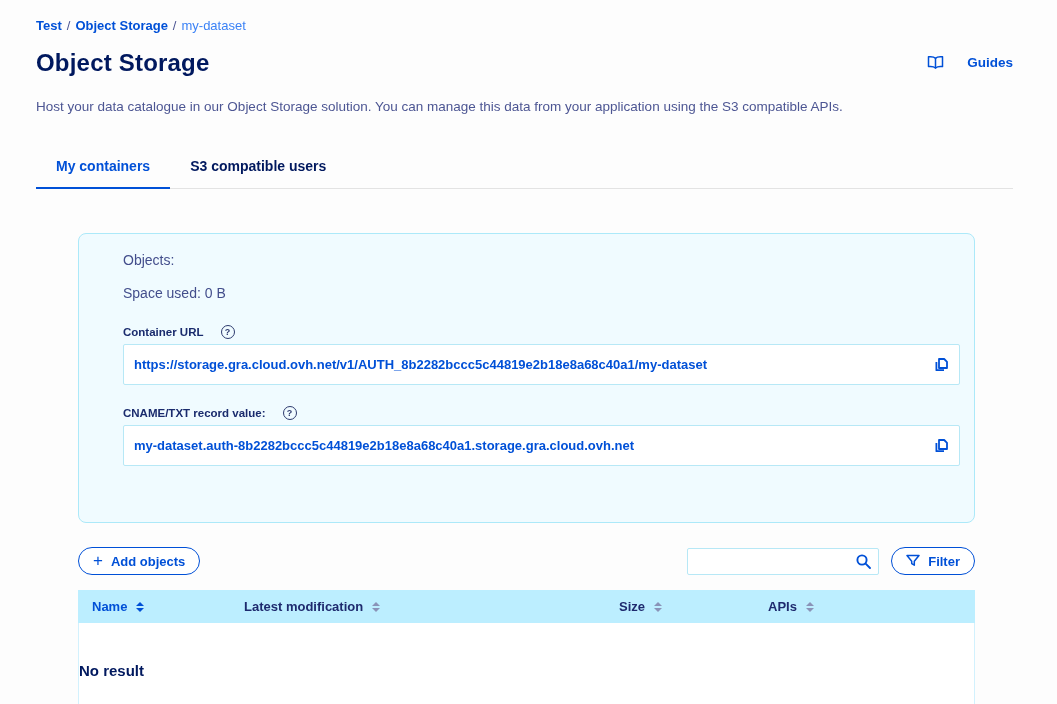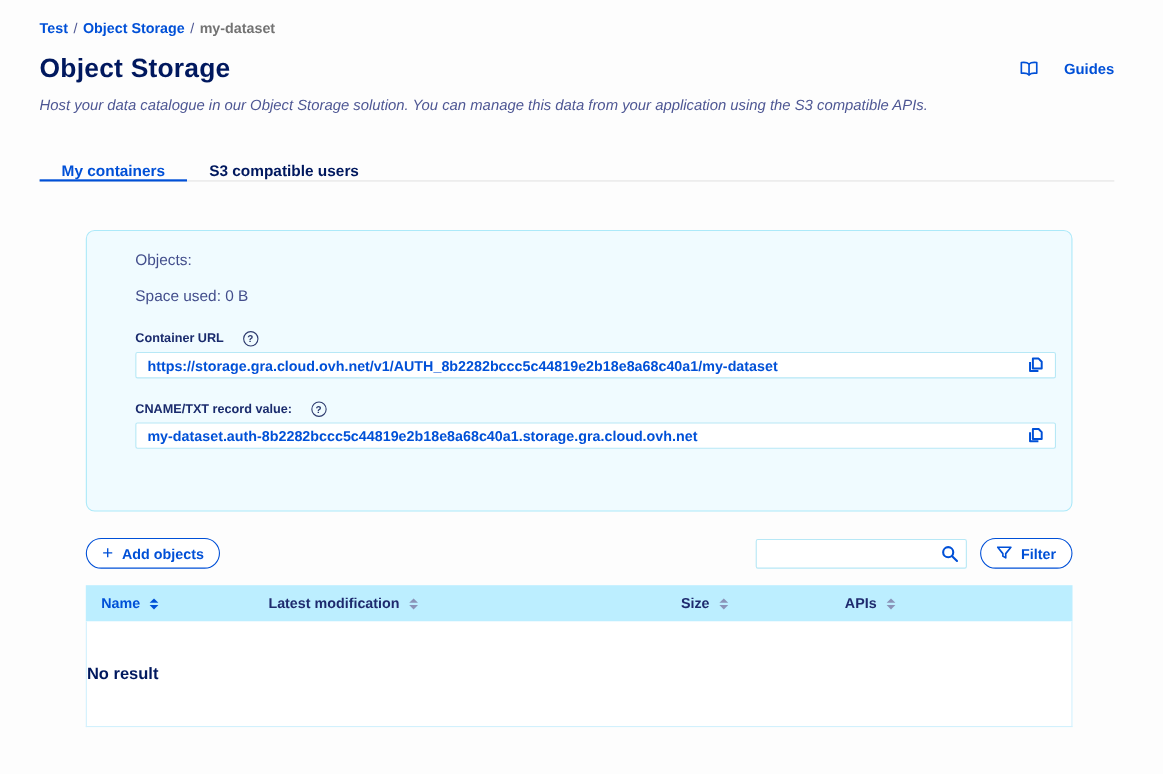--- a/index.html
+++ b/index.html
@@ -9,45 +9,45 @@
     background: #fdfdfd;
     color: #00185e;
     overflow: hidden;
   }
   .page { padding: 18px 44px 0 36px; }
 
   
   .breadcrumb { font-size: 13px; color: #4d5693; }
   .breadcrumb a { color: #0050d7; font-weight: 700; text-decoration: none; cursor: pointer; }
   .breadcrumb .sep { margin: 0 5px; color: #4d5693; font-weight: 400; }
-  .breadcrumb .current { color: #737373; font-weight: 700; }
+  .breadcrumb .current { color: #3b82f6; font-weight: 400; }
 
   
   .header-row { display: flex; align-items: flex-start; justify-content: space-between; margin-top: 16px; }
   .page-title { font-size: 24px; font-weight: 700; color: #00185e; letter-spacing: .2px; }
   .guides-link { display: inline-flex; align-items: center; gap: 23px; color: #0050d7;
                  font-size: 13.5px; font-weight: 700; cursor: pointer; margin-top: 6px; }
-  .description { margin-top: 11px; font-size: 13.5px; color: #4d5693; font-style: italic; }
+  .description { margin-top: 22px; font-size: 13.5px; color: #4d5693; }
 
   
   .tabs { margin-top: 33px; border-bottom: 1px solid #e3e3e3; display: flex; }
-  .tab { font-size: 14px; font-weight: 700; padding: 11px 20px 0; cursor: pointer;
+  .tab { font-size: 14px; font-weight: 700; padding: 11px 20px 13px; cursor: pointer;
          color: #00185e; margin-bottom: -1px; border-bottom: 2px solid transparent; }
   .tab.active { color: #0050d7; border-bottom-color: #0050d7; }
 
   
   .panel { margin: 44px 0 0 42px; width: 897px; background: #f0fbff;
            border: 1px solid #ace9f9; border-radius: 8px; padding: 18px 44px 56px; }
   .panel .stat { font-size: 14px; color: #434e8c; margin-bottom: 17px; }
   .field-label { display: inline-flex; align-items: center; gap: 17px; font-size: 11.5px;
                  font-weight: 700; color: #1a2b6d; margin: 7px 0 5px; }
   .help-circle { width: 14px; height: 14px; border: 1.4px solid #2d3a6e; border-radius: 50%;
                  display: inline-flex; align-items: center; justify-content: center;
                  font-size: 9px; font-weight: 700; color: #2d3a6e; cursor: pointer; }
-  .url-field { display: flex; align-items: center; width: 837px; height: 24px; background: #fff;
+  .url-field { display: flex; align-items: center; width: 837px; height: 41px; background: #fff;
                border: 1px solid #b7e8f6; border-radius: 2px; padding: 0 8px 0 10px; margin-bottom: 14px; }
   .url-field input { flex: 1; border: none; outline: none; background: transparent;
                      font-family: "Liberation Sans", "DejaVu Sans", sans-serif;
                      font-size: 13px; font-weight: 700; color: #0050d7; }
   .copy-btn { background: none; border: none; cursor: pointer; display: flex; align-items: center; padding: 2px; }
 
   
   .toolbar { display: flex; align-items: center; width: 897px; margin: 24px 0 0 42px; }
   .btn { display: inline-flex; align-items: center; gap: 8px; height: 28px; padding: 0 14px;
          background: #fff; border: 1px solid #0050d7; border-radius: 14px; color: #0050d7;

